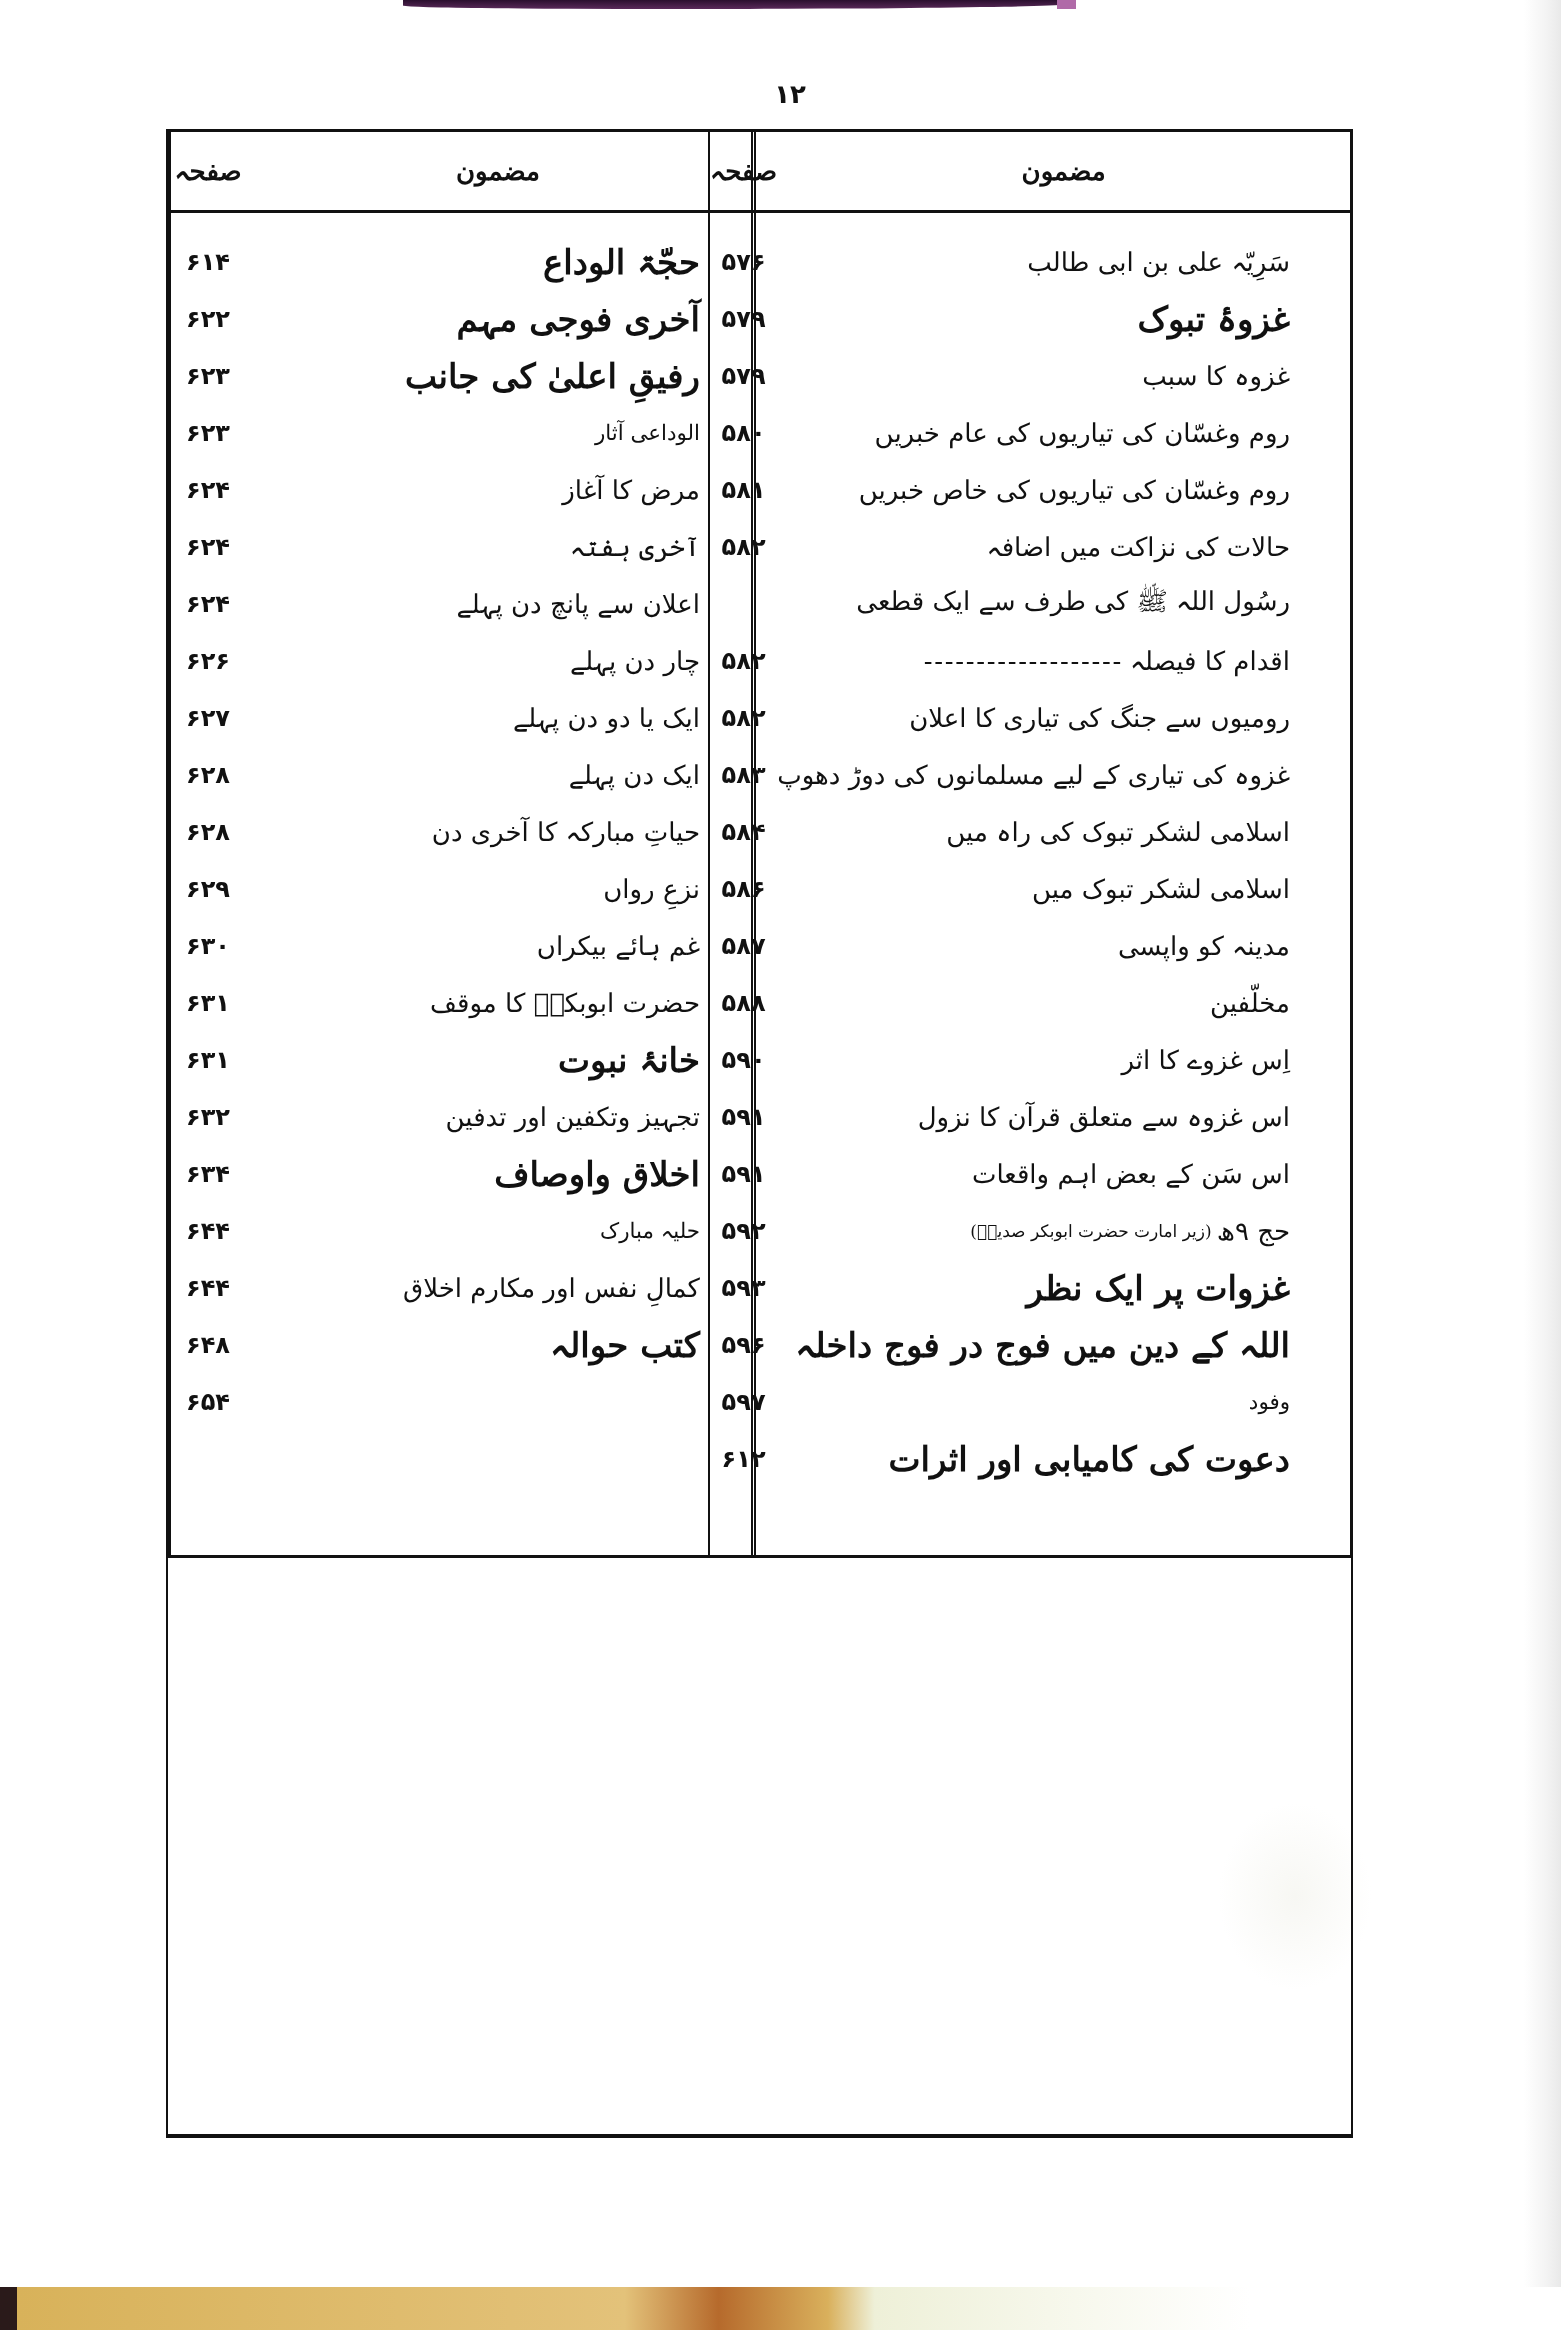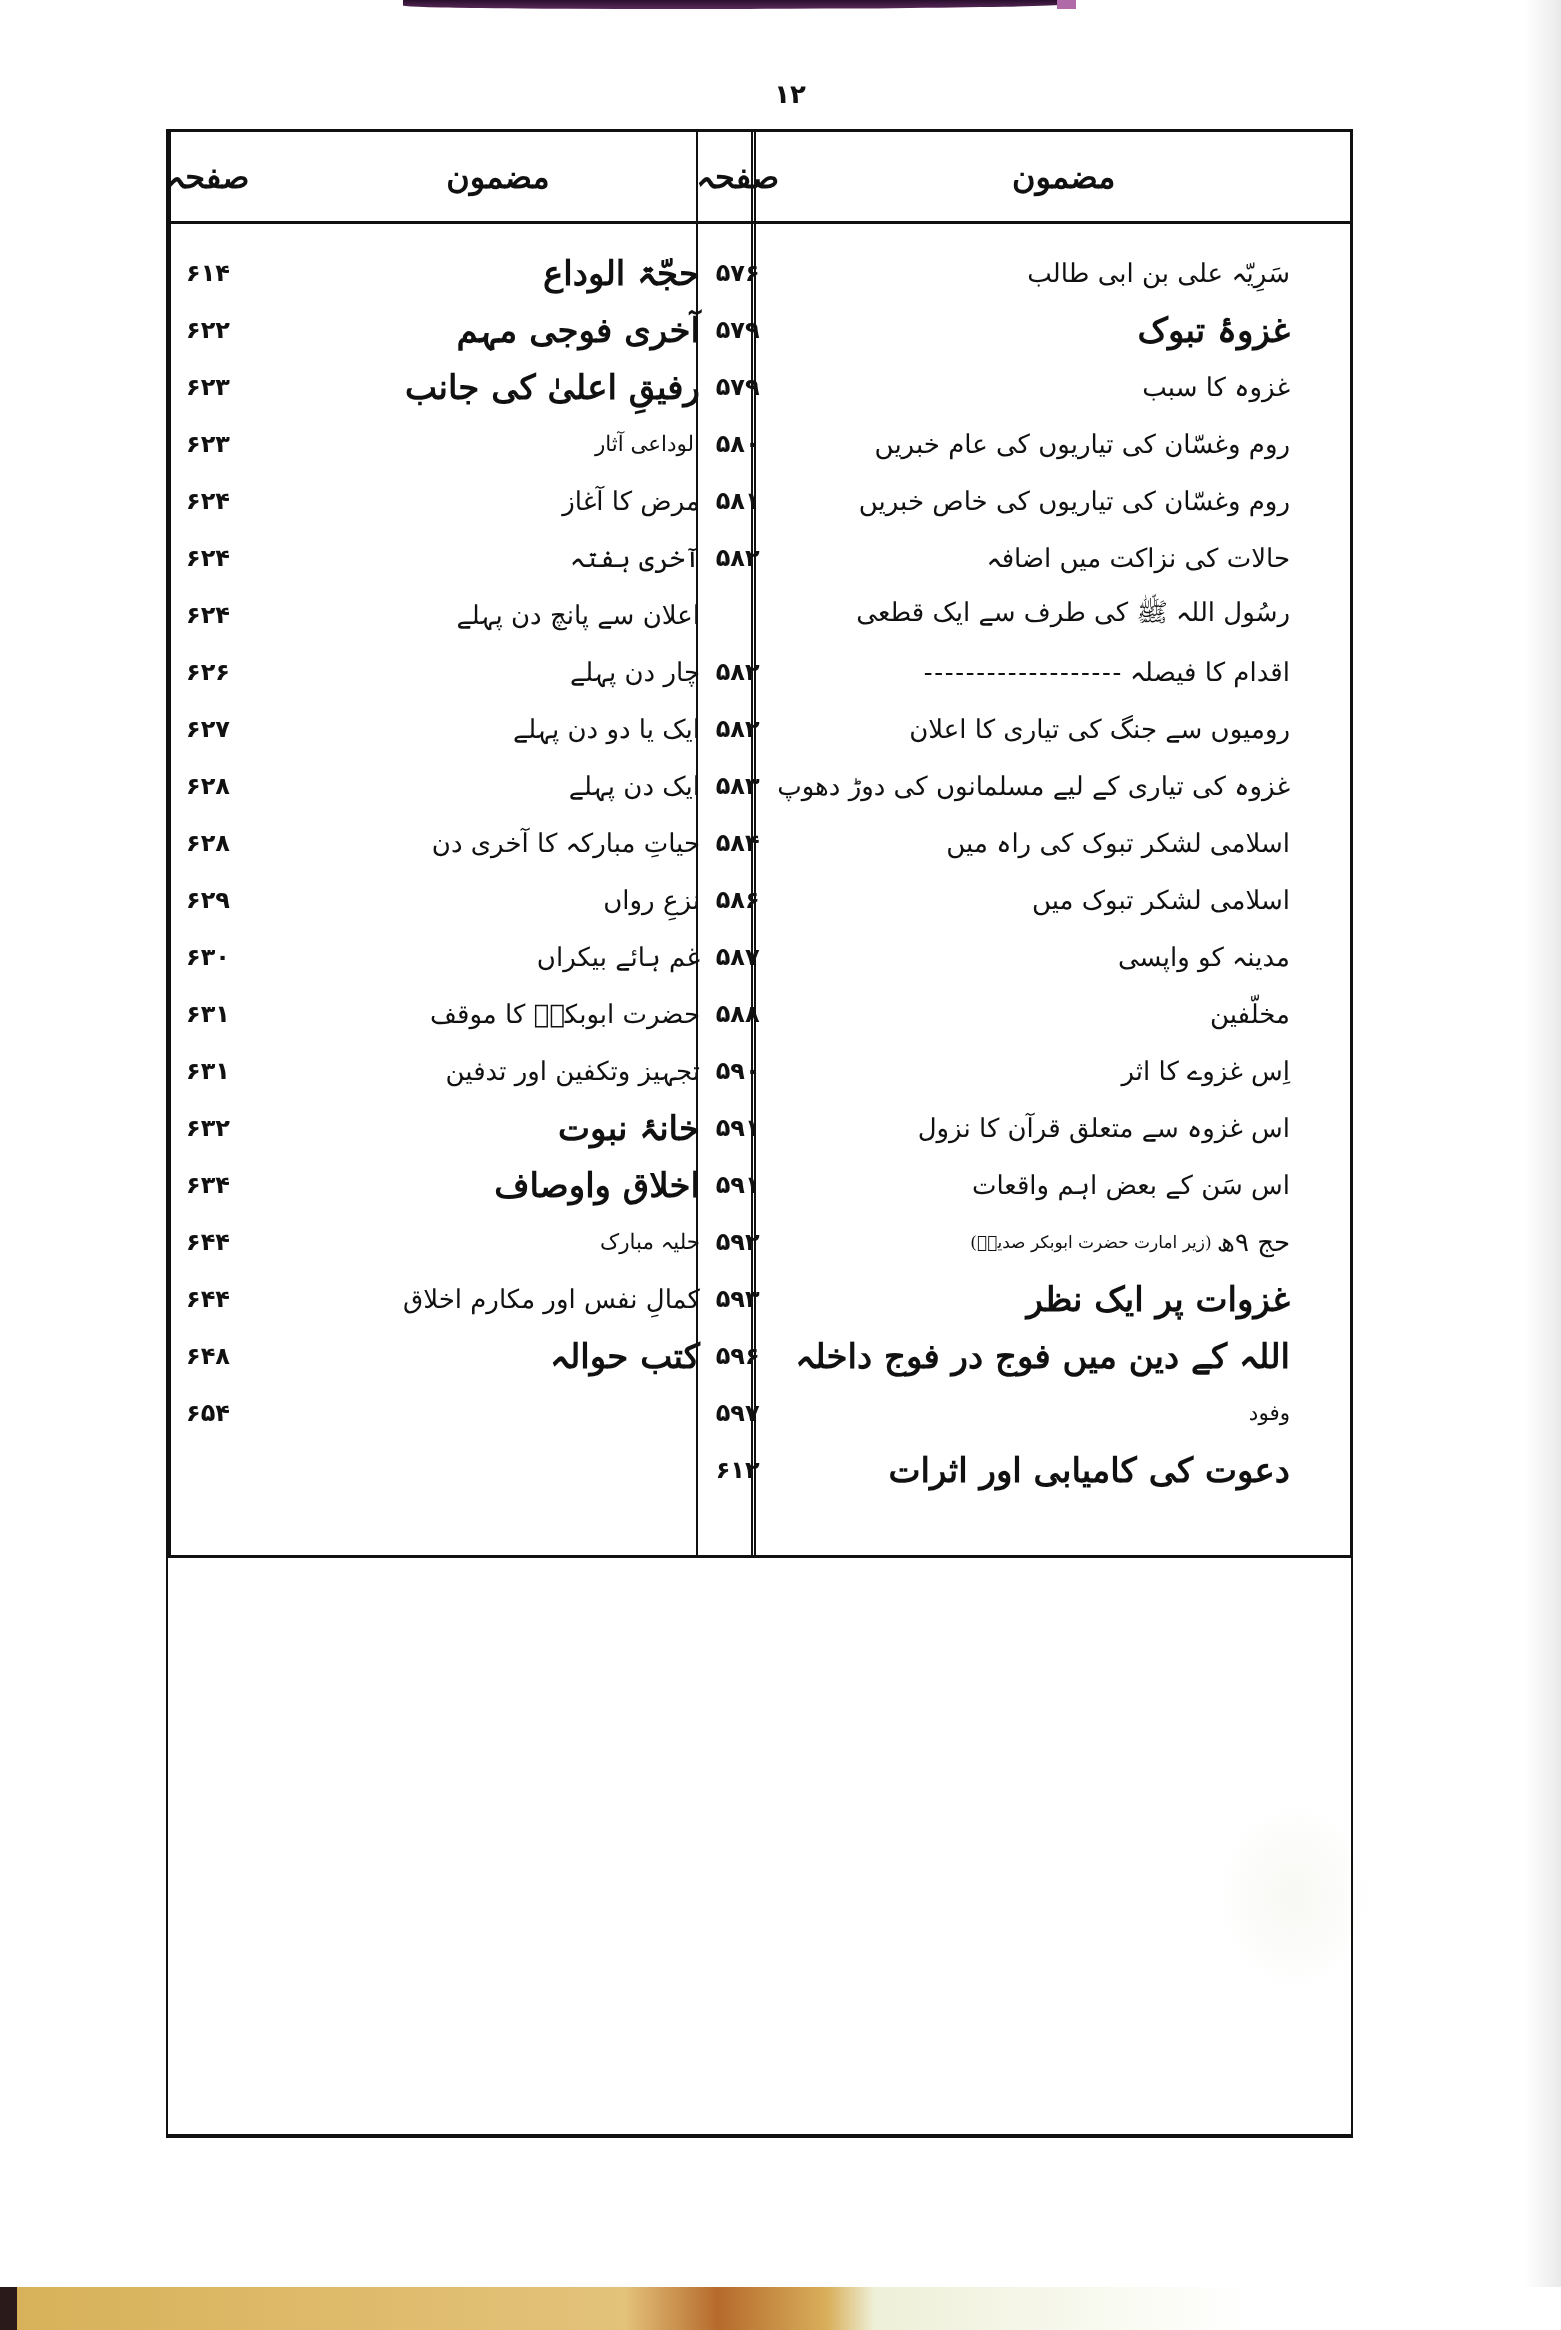--- a/index.html
+++ b/index.html
@@ -35,23 +35,23 @@
       border: 3.4px solid #111; box-sizing: border-box;
       display: flex; flex-direction: row-reverse;
     }
     .half { display: flex; flex-direction: row-reverse; height: 100%; }
     .half.right { width: 594px; border-left: 5.1px double #111; }
     .half.left { width: 589px; }
     .col-topic { flex: 1; position: relative; }
     .col-page { width: 79px; border-left: 2.6px solid #111; position: relative; }
     .half.left .col-page { width: 74px; }
     .head {
-      height: 92px; border-bottom: 3.4px solid #111; box-sizing: border-box;
+      height: 81px; border-bottom: 3.4px solid #111; box-sizing: border-box;
       display: flex; align-items: center; justify-content: center;
-      font-size: 32px; font-weight: bold; direction: rtl;
+      font-size: 26px; font-weight: bold; direction: rtl;
     }
     .rows { padding-top: 20px; }
     .row {
       height: 57px; display: flex; align-items: center; direction: rtl;
       font-size: 26px; white-space: nowrap;
     }
     .col-topic .row { padding-right: 60px; }
     .half.left .col-topic .row { padding-right: 51px; }
     .row.big { font-size: 34px; font-weight: bold; }
     .row.small { font-size: 21.4px; }
@@ -225,25 +225,25 @@
           </div>
           <div class="row normal">
             <span>نزعِ رواں</span>
           </div>
           <div class="row normal">
             <span>غم ہائے بیکراں</span>
           </div>
           <div class="row normal">
             <span>حضرت ابوبکرؓ کا موقف</span>
           </div>
+          <div class="row big">
+            <span>خانۂ نبوت</span>
+          </div>
           <div class="row normal">
             <span>تجہیز وتکفین اور تدفین</span>
-          </div>
-          <div class="row big">
-            <span>خانۂ نبوت</span>
           </div>
           <div class="row big">
             <span>اخلاق واوصاف</span>
           </div>
           <div class="row small">
             <span>حلیہ مبارک</span>
           </div>
           <div class="row normal">
             <span>کمالِ نفس اور مکارم اخلاق</span>
           </div>

